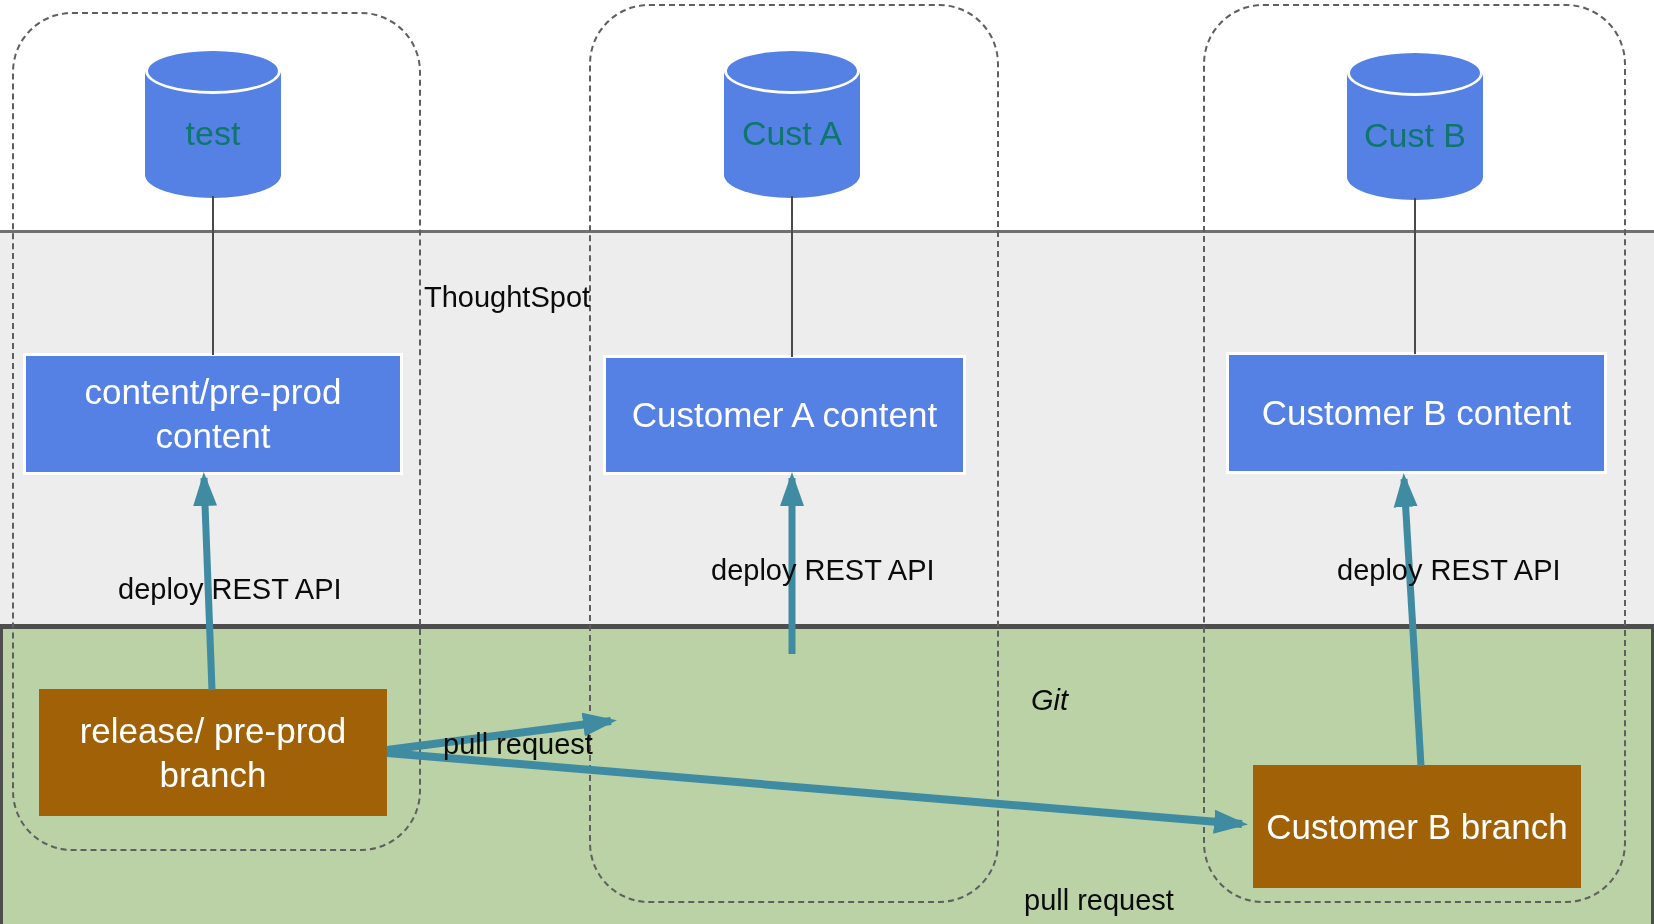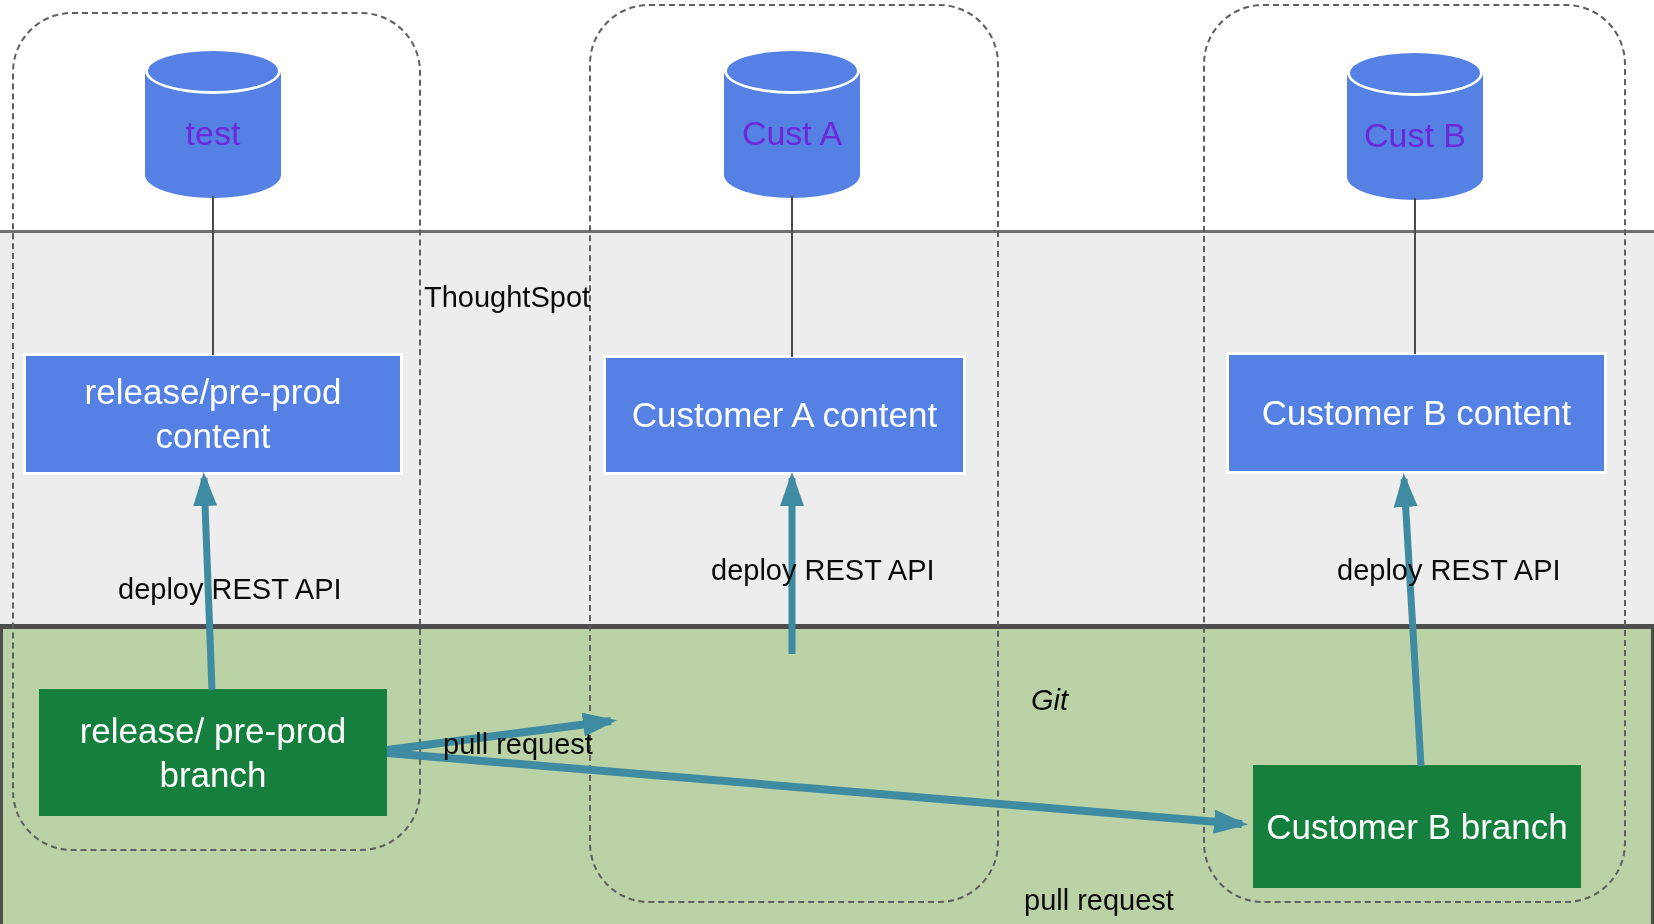--- a/index.html
+++ b/index.html
@@ -7,28 +7,28 @@
     position:relative;width:1654px;height:924px;background:#ffffff;
     overflow:hidden;font-family:"Liberation Sans", sans-serif;
   }
   .band{position:absolute;left:0;width:1654px;box-sizing:border-box;}
   .band-thoughtspot{top:230px;height:398px;background:#ededed;border-top:3px solid #707070;}
   .band-git{top:624px;height:300px;background:#bad2a6;border-top:5px solid #4d4d4d;border-left:3px solid #4d4d4d;border-right:3px solid #4d4d4d;}
   .env-column{position:absolute;border:2px dashed #5f5f5f;border-radius:60px;box-sizing:border-box;}
   .svg-overlay{position:absolute;left:0;top:0;z-index:5;pointer-events:none;}
   .node{position:absolute;display:flex;align-items:center;justify-content:center;text-align:center;box-sizing:border-box;z-index:4;}
   .content-node{background:#5481e3;border:3px solid #ffffff;color:#fff;font-size:35px;line-height:1.25;white-space:pre-line;}
-  .branch-node{background:#15803d;color:#fff;font-size:35px;line-height:1.25;white-space:pre-line;}
+  .branch-node{background:#a16207;color:#fff;font-size:35px;line-height:1.25;white-space:pre-line;}
   .cylinder{position:absolute;width:136px;height:150px;z-index:4;}
   .cyl-body{position:absolute;left:0;top:23px;width:136px;height:127px;background:#5481e3;
             border-radius:0 0 68px 68px / 0 0 23px 23px;}
   .cyl-cap{position:absolute;left:0;top:0;width:136px;height:46px;background:#5481e3;
            border:3px solid #ffffff;border-radius:50%;box-sizing:border-box;z-index:2;}
   .cyl-label{position:absolute;left:0;top:24px;width:136px;height:122px;display:flex;align-items:center;justify-content:center;
-             color:#6d28d9;font-size:34px;z-index:3;}
+             color:#0f766e;font-size:34px;z-index:3;}
   .flow-label{position:absolute;color:#0b0b0b;font-size:29px;white-space:nowrap;z-index:6;margin-top:32px;}
 </style>
 </head>
 <body>
 
 <div class="canvas">
 
   <div class="band band-thoughtspot"></div>
   <div class="band band-git"></div>
 
@@ -65,21 +65,21 @@
     </g>
     <g stroke="#3f8ba1" fill="none">
       <line x1="212" y1="690" x2="204" y2="478" stroke-width="7" marker-end="url(#tealhead)"></line>
       <line x1="792" y1="654" x2="792" y2="478" stroke-width="7" marker-end="url(#tealhead)"></line>
       <line x1="1421" y1="766" x2="1404" y2="479" stroke-width="7" marker-end="url(#tealhead)"></line>
       <line x1="387" y1="750" x2="611" y2="721" stroke-width="8" marker-end="url(#tealhead)"></line>
       <line x1="387" y1="753" x2="1242" y2="824" stroke-width="8" marker-end="url(#tealhead)"></line>
     </g>
   </svg>
 
-  <div class="node content-node" style="left:23px;top:353px;width:380px;height:122px;">release/pre-prod
+  <div class="node content-node" style="left:23px;top:353px;width:380px;height:122px;">content/pre-prod
 content</div>
   <div class="node content-node" style="left:603px;top:355px;width:363px;height:120px;">Customer A content</div>
   <div class="node content-node" style="left:1226px;top:352px;width:381px;height:122px;">Customer B content</div>
 
   <div class="node branch-node" style="left:39px;top:689px;width:348px;height:127px;">release/ pre-prod
 branch</div>
   <div class="node branch-node" style="left:1253px;top:765px;width:328px;height:123px;">Customer B branch</div>
 
   <div class="flow-label" style="left:424px;top:249px;">ThoughtSpot</div>
   <div class="flow-label" style="left:1031px;top:652px;font-style:italic;">Git</div>

